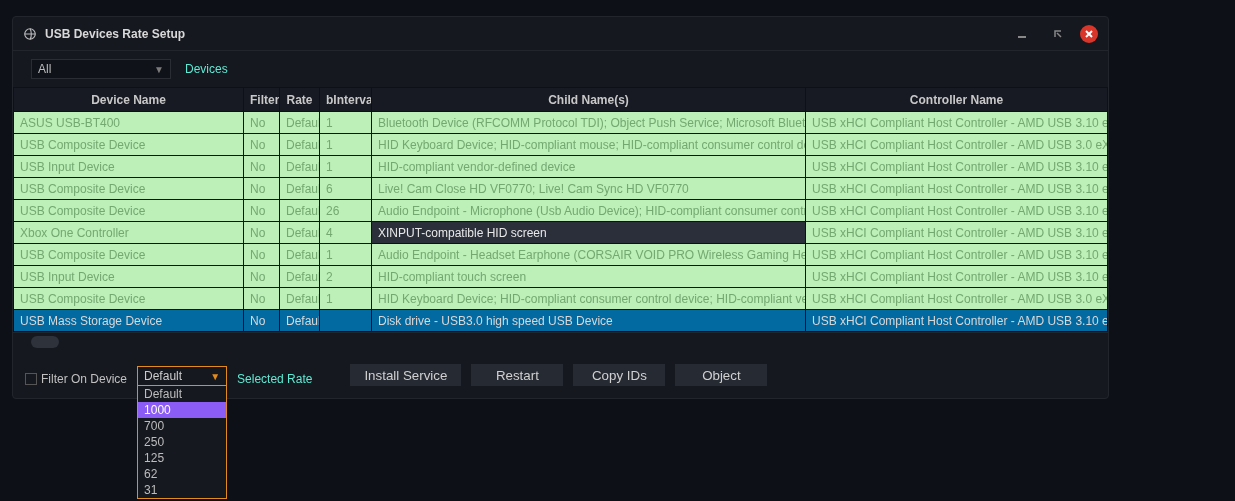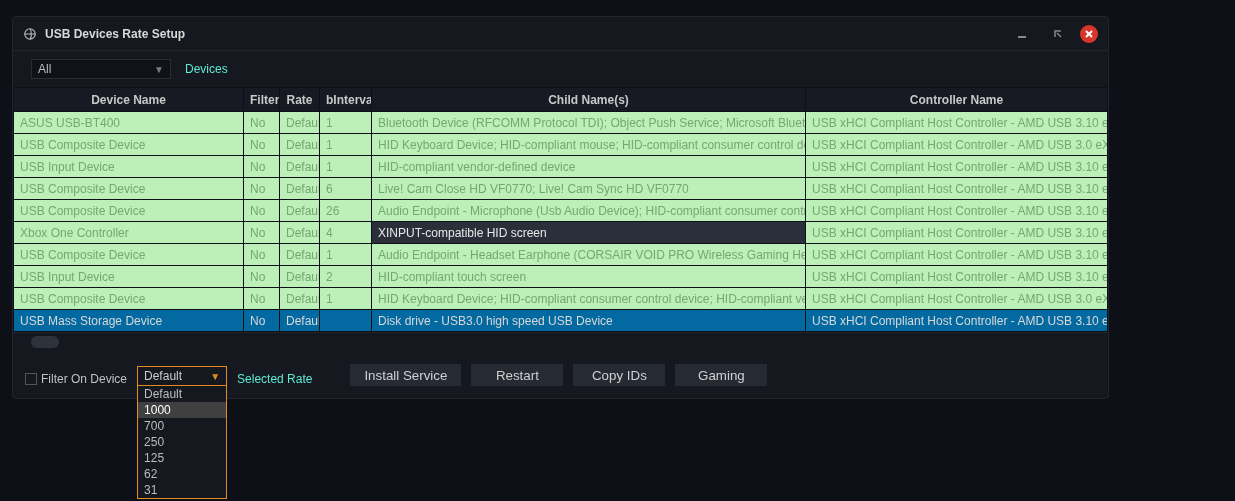--- a/index.html
+++ b/index.html
@@ -147,21 +147,21 @@
     border: 1px solid #e38b1c;
     border-top: none;
     z-index: 10;
   }
   .dropdown .opt {
     padding: 1px 6px;
     color: #bdbdbd;
     cursor: pointer;
   }
   .dropdown .opt.hover {
-    background: #404040;
+    background: #8b5cf6;
     color: #fff;
   }
   .btn {
     min-width: 92px;
     height: 22px;
     background: #262a33;
     border: none;
     color: #d0d0d0;
     display: inline-flex;
     align-items: center;
@@ -340,16 +340,16 @@
           <div class="opt">31</div>
         </div>
     </div>
 
     <span class="label">Selected Rate</span>
 
     <span style="width:18px"></span>
     <button class="btn">Install Service</button>
     <button class="btn">Restart</button>
     <button class="btn">Copy IDs</button>
-    <button class="btn">Gaming</button>
+    <button class="btn">Object</button>
   </div>
 
 </div>
 
 </body></html>

